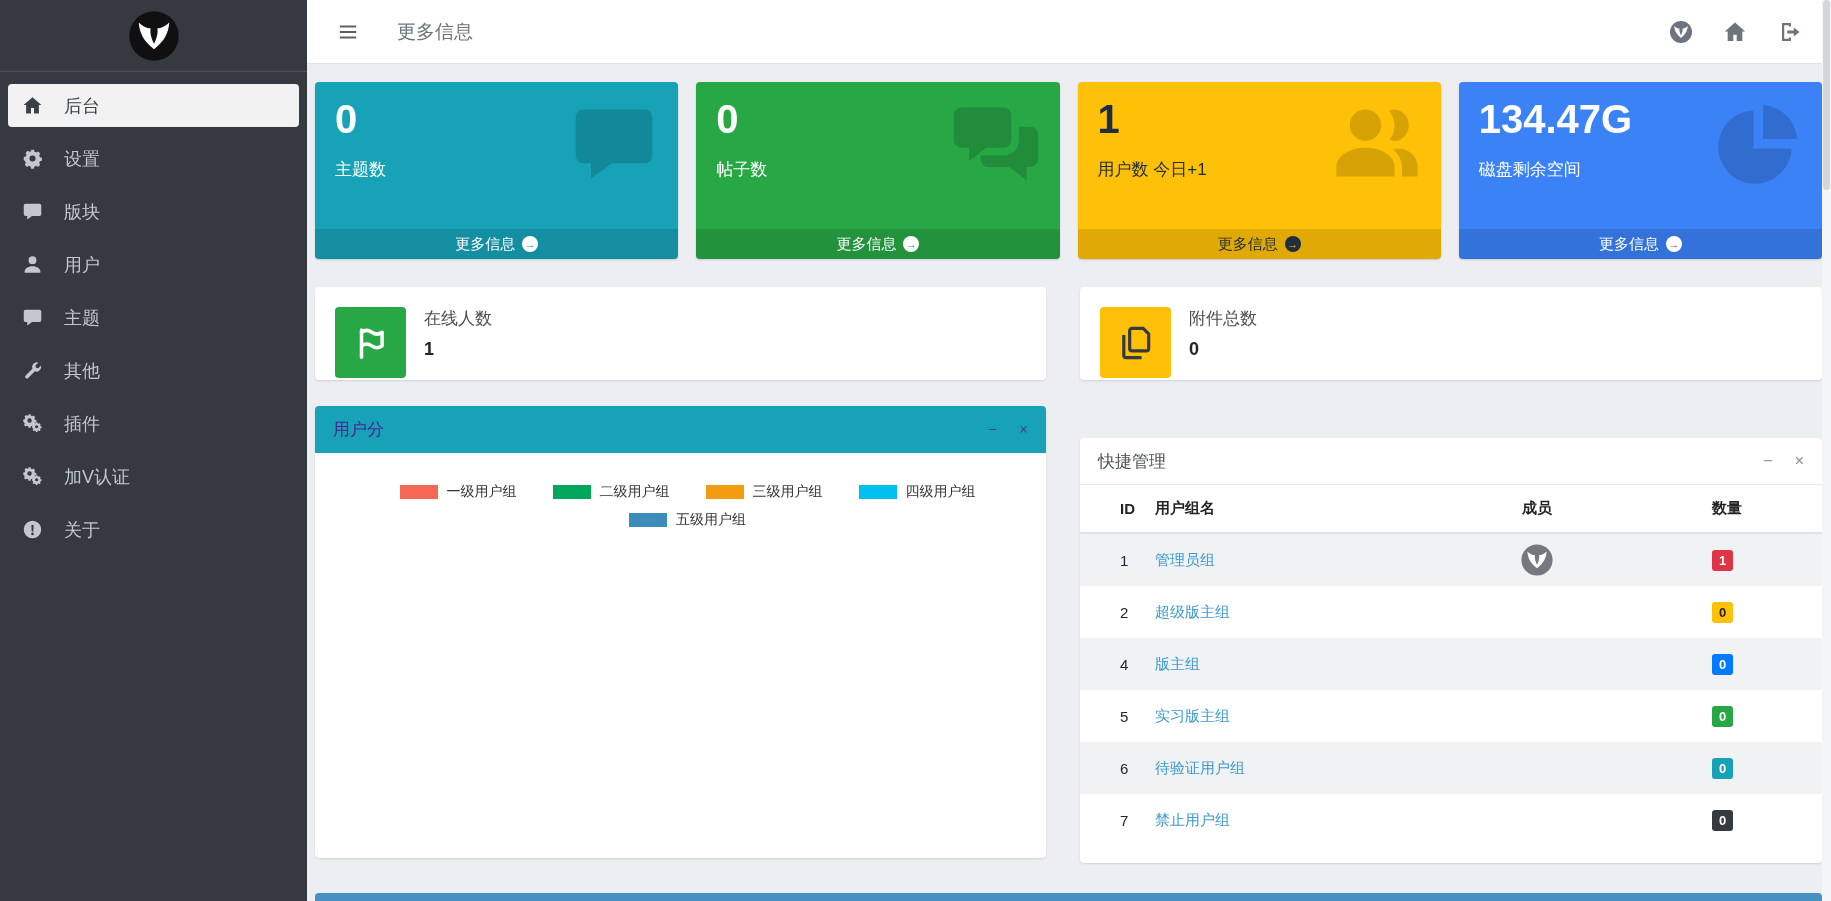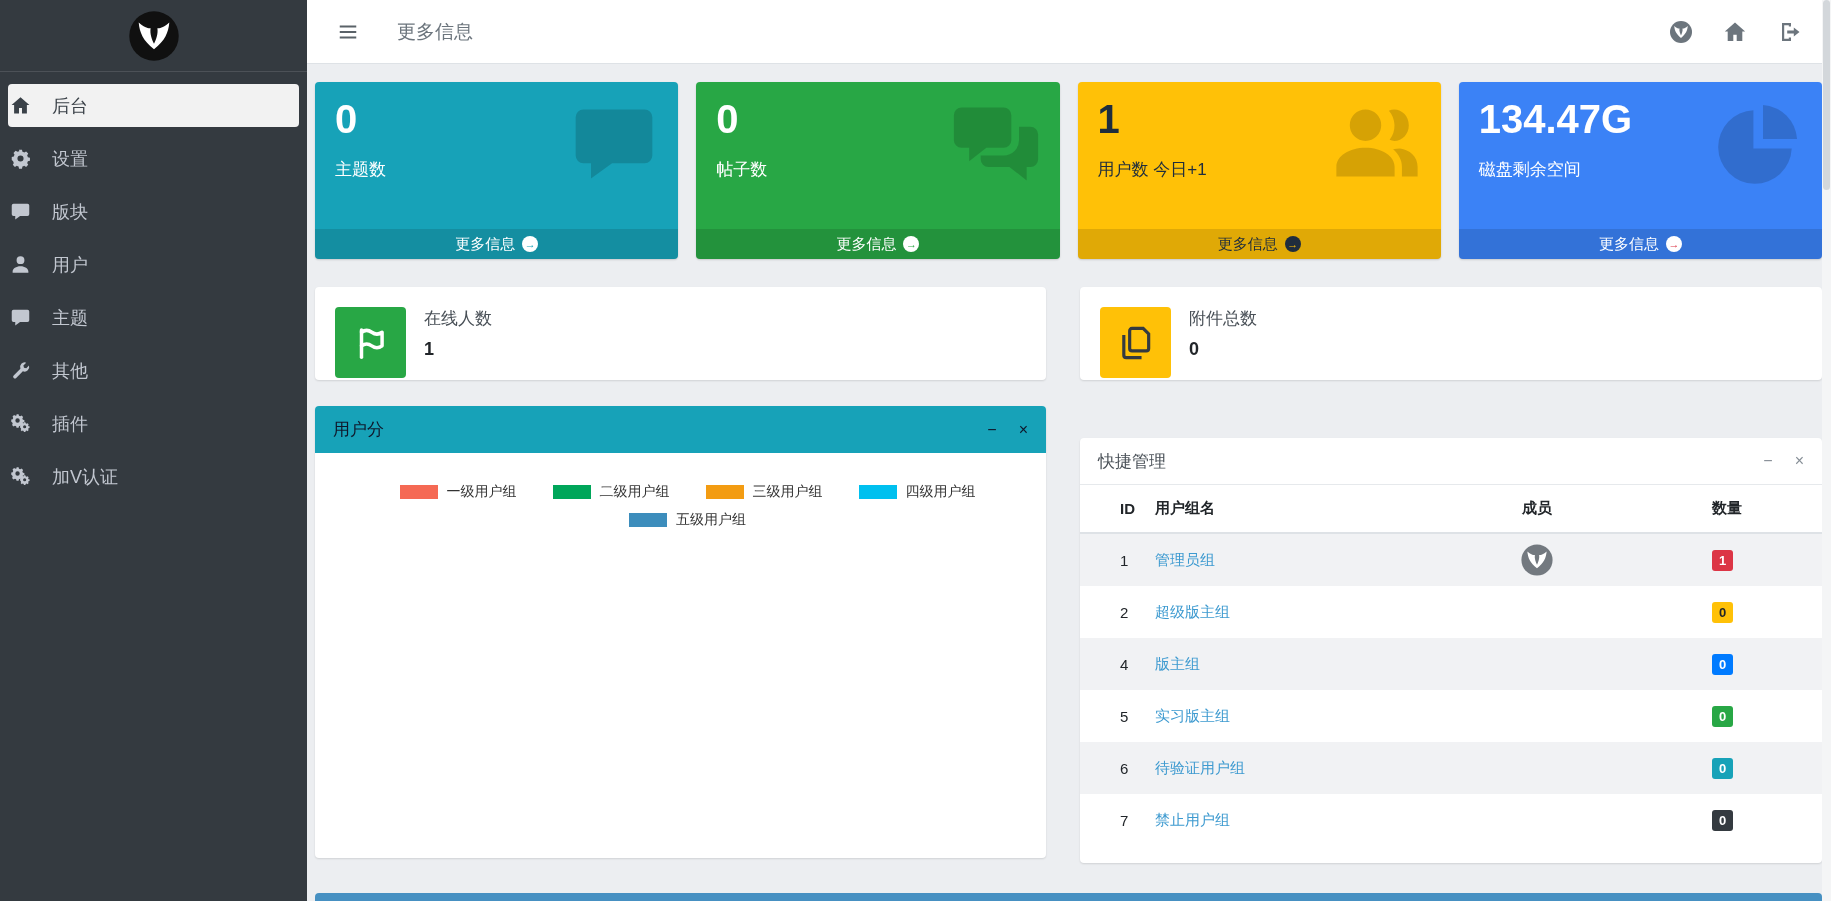--- a/index.html
+++ b/index.html
@@ -5,21 +5,21 @@
   * { box-sizing: border-box; margin: 0; padding: 0; }
   html, body { margin: 0; background: #d7d9dc; }
   body { font-family: "Liberation Sans", sans-serif; }
   .page { position: relative; width: 1831px; height: 901px; overflow: hidden; display: flex; background: #eceef1; }
 
   
   .sidebar { width: 307px; flex-shrink: 0; background: #343a40; display: flex; flex-direction: column; }
   .brand { height: 72px; display: flex; align-items: center; justify-content: center; border-bottom: 1px solid rgba(255,255,255,.12); }
   .brand svg { width: 54px; height: 54px; }
   .nav { padding: 12px 8px; }
-  .nav-item { display: flex; align-items: center; height: 43px; padding: 0 2px; margin-bottom: 10px; border-radius: 4px; color: #c2c7d0; font-size: 18px; cursor: pointer; }
+  .nav-item { display: flex; align-items: center; height: 43px; padding: 0 14px; margin-bottom: 10px; border-radius: 4px; color: #c2c7d0; font-size: 18px; cursor: pointer; }
   .nav-item.active { background: #f2f2f2; color: #3a4148; }
   .nav-icon { width: 30px; margin-right: 12px; display: inline-flex; align-items: center; }
   .nav-icon svg { width: 21px; height: 21px; fill: currentColor; }
 
   
   .main { flex: 1; display: flex; flex-direction: column; min-width: 0; }
   .topbar { height: 64px; background: #fff; border-bottom: 1px solid #dee2e6; display: flex; align-items: center; padding: 0 30px; flex-shrink: 0; }
   .hamburger { color: #5a6268; cursor: pointer; display: inline-flex; }
   .hamburger svg { width: 22px; height: 22px; fill: currentColor; }
   .topbar-title { margin-left: 38px; font-size: 19px; color: #6c757d; }
@@ -52,21 +52,21 @@
   .info-label { font-size: 17px; color: #495057; }
   .info-value { font-size: 18px; font-weight: bold; color: #212529; }
 
   
   .panels-row { display: grid; grid-template-columns: 731px auto; gap: 34px; align-items: start; }
   .panel { background: #fff; border-radius: 4px; box-shadow: 0 1px 2px rgba(0,0,0,.12); }
   .panel-tools { margin-left: auto; display: flex; gap: 22px; align-items: center; }
   .tool-btn { cursor: pointer; font-size: 16px; line-height: 1; }
 
   .chart-panel { height: 452px; }
-  .chart-header { height: 47px; border-radius: 4px 4px 0 0; display: flex; align-items: center; padding: 0 18px; color: #0f172a; font-size: 17px; }
+  .chart-header { height: 47px; border-radius: 4px 4px 0 0; display: flex; align-items: center; padding: 0 18px; color: #4c1d95; font-size: 17px; font-family: Liberation Serif, serif; }
   .chart-body { padding: 30px 12px; }
   .legend-line { display: flex; justify-content: center; margin-bottom: 10px; }
   .legend-item { display: flex; align-items: center; gap: 9px; margin: 0 11px; font-size: 14px; color: #333; cursor: pointer; padding-left: 14px; }
   .legend-swatch { width: 38px; height: 14px; }
 
   .quick-panel { height: 425px; overflow: hidden; margin-top: 32px; }
   .quick-header { height: 47px; display: flex; align-items: center; padding: 0 18px; font-size: 17px; color: #495057; border-bottom: 1px solid #e6e9ec; }
   .quick-header .panel-tools { color: #868e96; }
   table.groups { width: 100%; border-collapse: collapse; font-size: 15px; }
   table.groups th { text-align: left; font-weight: bold; color: #212529; padding: 14px 10px; border-bottom: 2px solid #dee2e6; }
@@ -203,20 +203,28 @@
           </span>
         <span>插件</span>
       </a>
       <a class="nav-item">
         <span class="nav-icon">
             <svg viewBox="0 0 24 24">
               <use href="#i-cogs"></use>
             </svg>
           </span>
         <span>加V认证</span>
+      </a>
+      <a class="nav-item">
+        <span class="nav-icon">
+            <svg viewBox="0 0 24 24">
+              <use href="#i-info"></use>
+            </svg>
+          </span>
+        <span>关于</span>
       </a>
     </nav>
   </aside>
 
   <div class="main">
     <header class="topbar">
       <span class="hamburger">
           <svg viewBox="0 0 24 24">
             <use href="#i-bars"></use>
           </svg>

